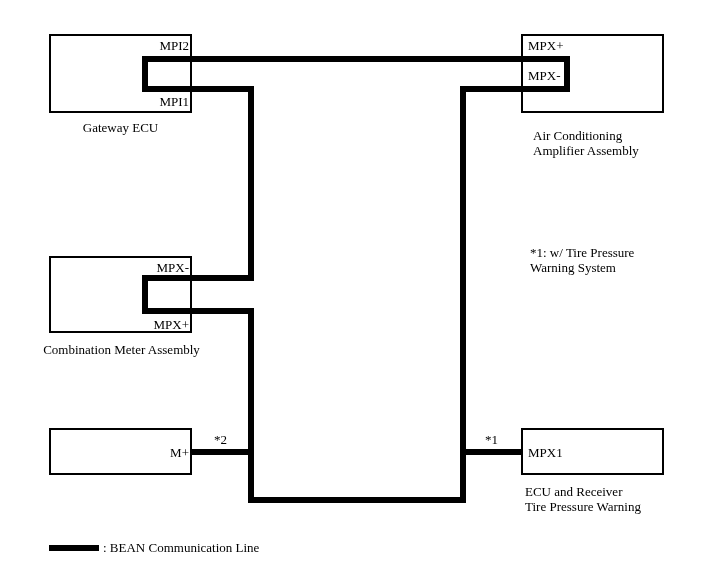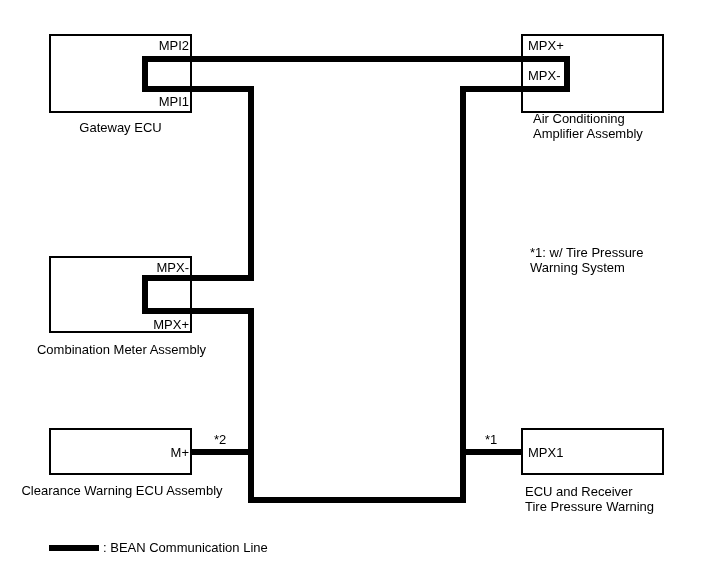--- a/index.html
+++ b/index.html
@@ -4,21 +4,21 @@
 <style>
   :root{
     --line-color:#000000;
     --bg-color:#ffffff;
   }
   html,body{margin:0;padding:0;background:var(--bg-color);}
   .stage{
     position:relative;
     width:713px;height:581px;
     background:var(--bg-color);
-    font-family:Liberation Sans, sans-serif;
+    font-family:Liberation Serif, serif;
     color:var(--line-color);
     overflow:hidden;
   }
   .ecu-box{
     position:absolute;
     border:2px solid var(--line-color);
     background:var(--bg-color);
     box-sizing:border-box;
     z-index:1;
   }
@@ -83,35 +83,34 @@
 
   <div class="ecu-box" style="left:49px;top:34px;width:143px;height:79px;">
     <span class="term r" style="left:96px;top:3px;">MPI2</span>
     <span class="term r" style="left:96px;top:59px;">MPI1</span>
     <span class="caption center" style="left:0px;top:84px;width:139px;">Gateway ECU</span>
   </div>
 
   <div class="ecu-box" style="left:521px;top:34px;width:143px;height:79px;">
     <span class="term" style="left:5px;top:3px;">MPX+</span>
     <span class="term" style="left:5px;top:33px;">MPX-</span>
-    <span class="caption" style="left:10px;top:75px;">
+    <span class="caption" style="left:10px;top:92px;">
       <span style="display:block;">Air Conditioning</span>
       <span style="display:block;">Amplifier Assembly</span>
     </span>
   </div>
 
   <div class="ecu-box" style="left:49px;top:256px;width:143px;height:77px;">
     <span class="term r" style="left:96px;top:3px;">MPX-</span>
     <span class="term r" style="left:96px;top:60px;">MPX+</span>
     <span class="caption center" style="left:-32px;top:84px;width:205px;">Combination Meter Assembly</span>
   </div>
 
   <div class="ecu-box" style="left:49px;top:428px;width:143px;height:47px;">
     <span class="term r" style="left:96px;top:16px;">M+</span>
-    <span class="caption center" style="left:-35px;top:53px;width:212px;">Clearance Warning ECU Assembly</span>
   </div>
 
   <div class="ecu-box" style="left:521px;top:428px;width:143px;height:47px;">
     <span class="term" style="left:5px;top:16px;">MPX1</span>
     <span class="caption" style="left:2px;top:54px;">
       <span style="display:block;">ECU and Receiver</span>
       <span style="display:block;">Tire Pressure Warning</span>
     </span>
   </div>
 

